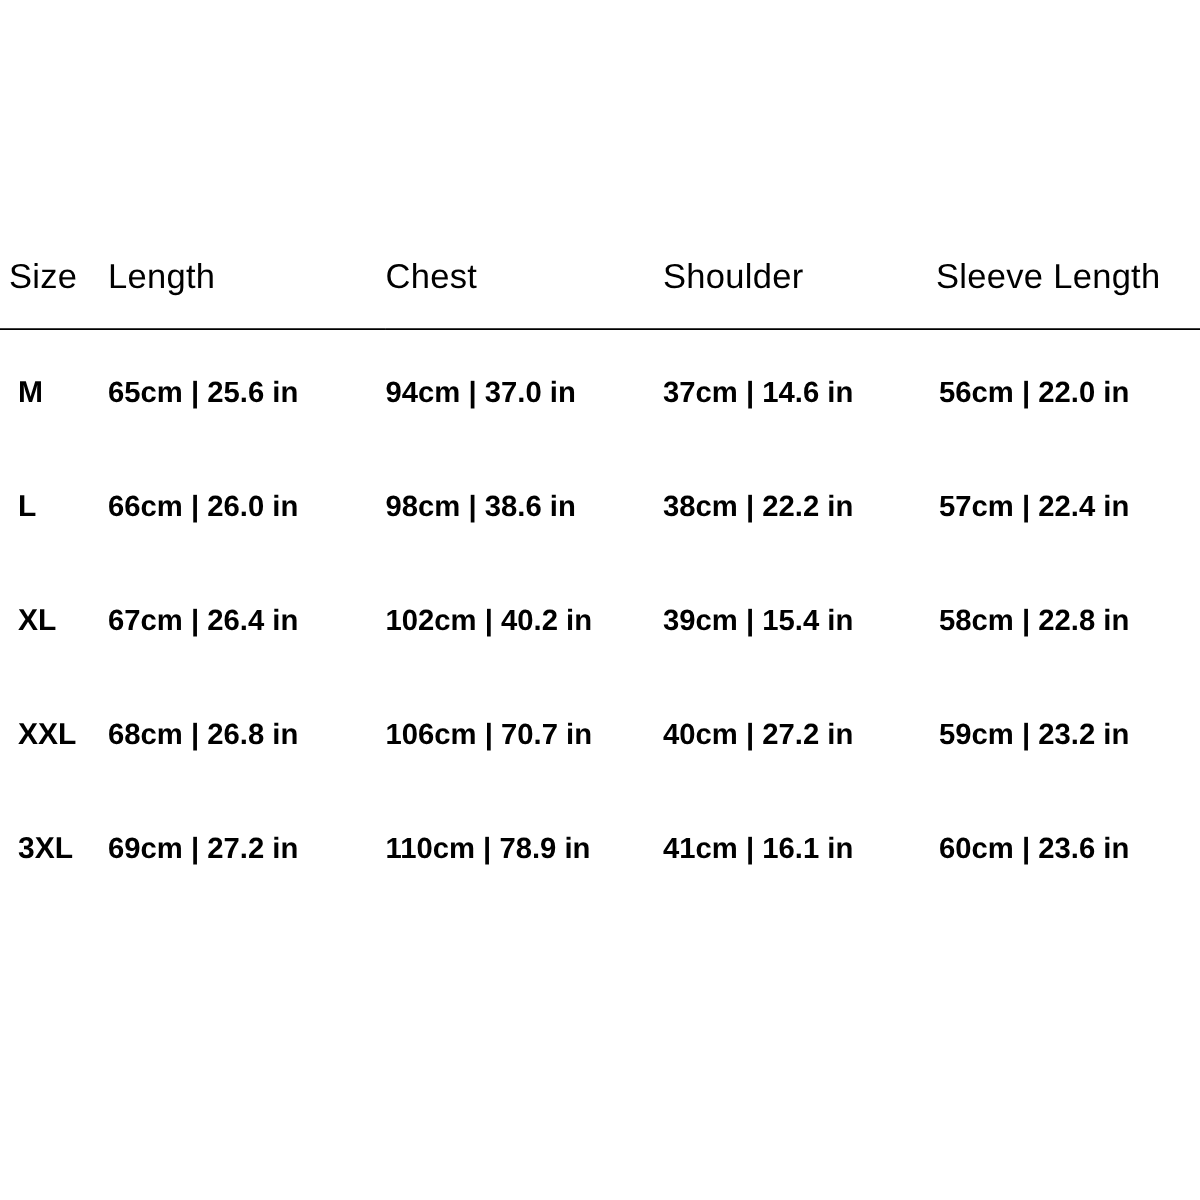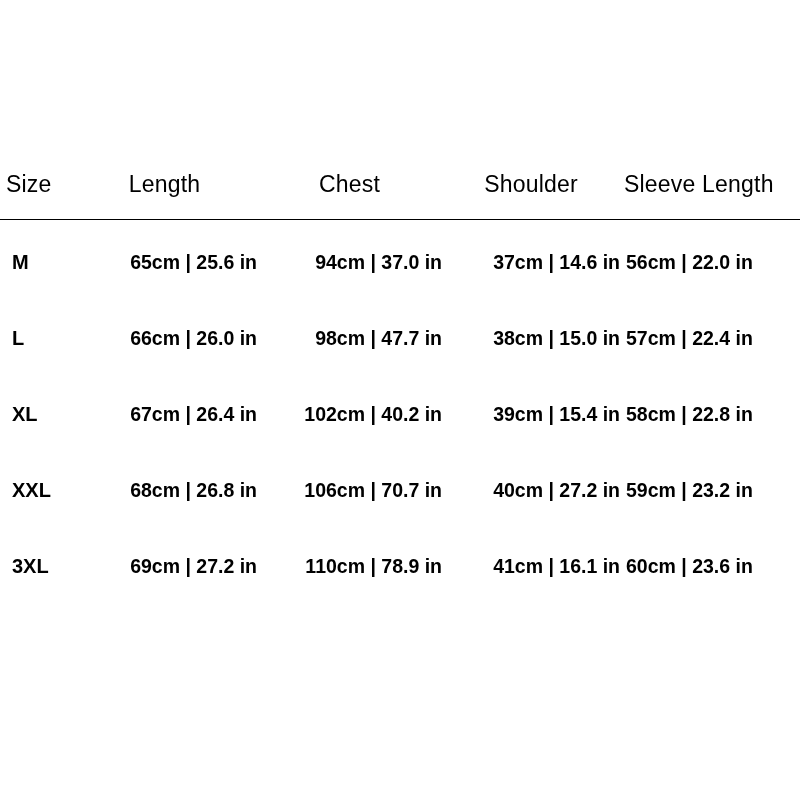--- a/index.html
+++ b/index.html
@@ -33,34 +33,34 @@
   table.size-table col.c-size   { width: 72px; }
   table.size-table col.c-len    { width: 185px; }
   table.size-table col.c-chest  { width: 185px; }
   table.size-table col.c-should { width: 178px; }
   table.size-table col.c-sleeve { width: 190px; }
 
   thead th {
     font-weight: normal;
     font-size: 23px;
     padding: 0 0 21px 0;
-    text-align: center;
+    text-align: left;
     color: #000;
     letter-spacing: 0.2px;
   }
   thead tr {
     border-bottom: 1px solid #000000;
   }
   thead th.col-size { text-align: left; padding-left: 6px; }
   thead th.col-sleeve { text-align: left; padding-left: 4px; }
 
   tbody td {
     font-size: 19.5px;
     font-weight: bold;
-    text-align: right;
+    text-align: left;
     padding: 0;
     height: 76px;
     color: #000;
     white-space: nowrap;
   }
   tbody td.cell-size {
     text-align: left;
     padding-left: 12px;
     font-size: 20px;
   }
@@ -95,22 +95,22 @@
       <tr>
         <td class="cell-size">M</td>
         <td>65cm | 25.6 in</td>
         <td>94cm | 37.0 in</td>
         <td>37cm | 14.6 in</td>
         <td class="cell-sleeve">56cm | 22.0 in</td>
       </tr>
       <tr>
         <td class="cell-size">L</td>
         <td>66cm | 26.0 in</td>
-        <td>98cm | 47.7 in</td>
-        <td>38cm | 15.0 in</td>
+        <td>98cm | 38.6 in</td>
+        <td>38cm | 22.2 in</td>
         <td class="cell-sleeve">57cm | 22.4 in</td>
       </tr>
       <tr>
         <td class="cell-size">XL</td>
         <td>67cm | 26.4 in</td>
         <td>102cm | 40.2 in</td>
         <td>39cm | 15.4 in</td>
         <td class="cell-sleeve">58cm | 22.8 in</td>
       </tr>
       <tr>

